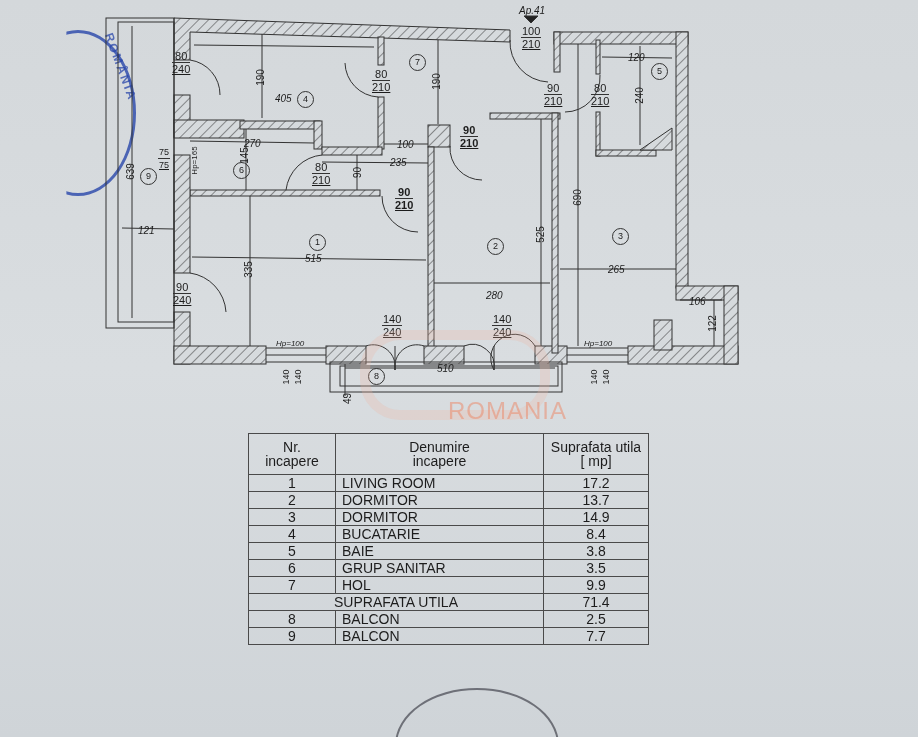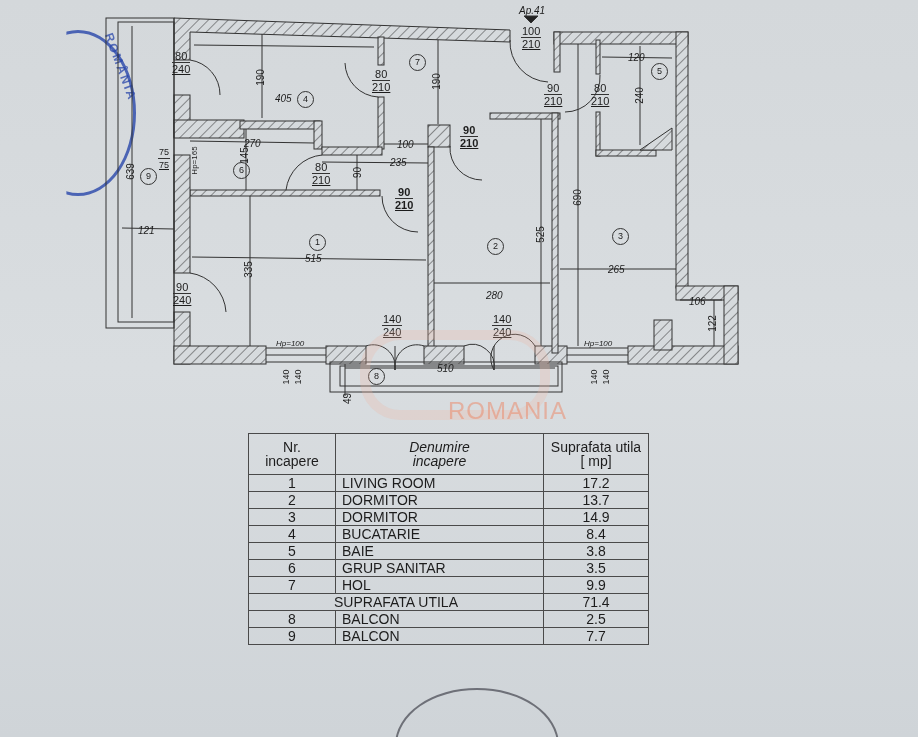--- a/index.html
+++ b/index.html
@@ -229,21 +229,21 @@
   <div class="vt" style="left:586px;top:372px;font-size:9px;">140</div>
   <div class="vt" style="left:598px;top:372px;font-size:9px;">140</div>
 
   <div class="wm2"></div>
   <div class="wm">ROMANIA</div>
 
   <table class="area">
     <tbody>
         <tr class="hdr">
       <td class="c1"><span>Nr.</span><br><span>incapere</span></td>
-      <td class="c2" style="text-align:center;font-style:italic;"><span>Denumire</span><br><span>incapere</span></td>
+      <td class="c2" style="text-align:center;"><span>Denumire</span><br><span>incapere</span></td>
       <td class="c3"><span>Suprafata utila</span><br><span>[ mp]</span></td>
     </tr>
     <tr>
           <td class="c1">1</td>
           <td class="c2">LIVING ROOM</td>
           <td class="c3">17.2</td>
         </tr>
     <tr>
           <td class="c1">2</td>
           <td class="c2">DORMITOR</td>

